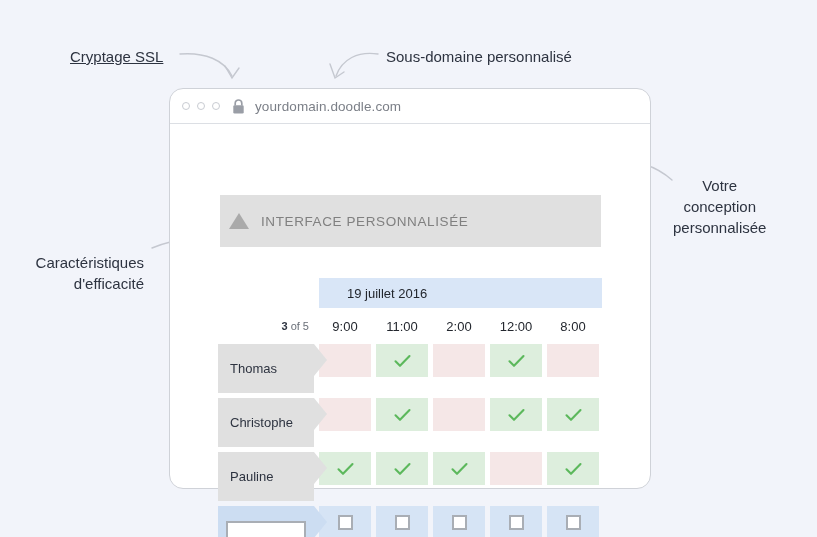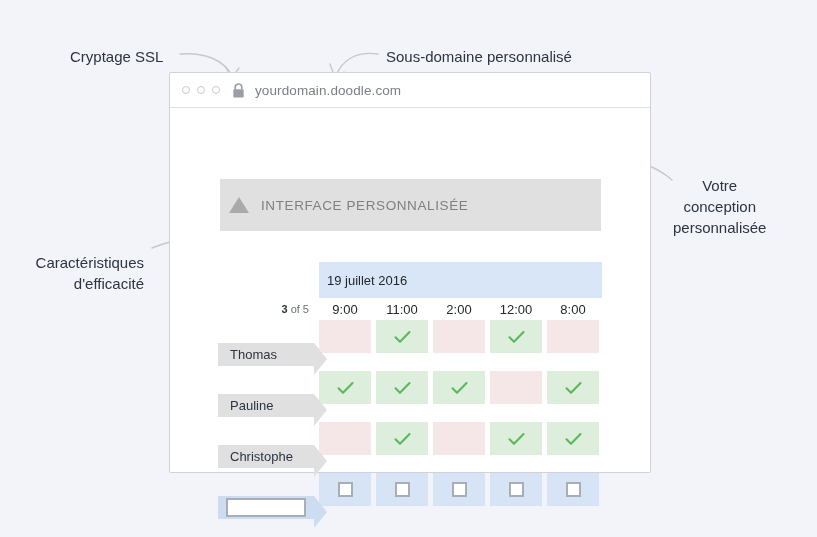--- a/index.html
+++ b/index.html
@@ -17,42 +17,42 @@
   }
 
   
   .annot {
     position: absolute;
     color: #2d3340;
     font-size: 15px;
     line-height: 21px;
     white-space: pre-line;
   }
-  #annot-ssl      { left: 70px;  top: 46px;  text-align: left; }
+  #annot-ssl      { left: 70px;  top: 46px;  text-align: left; text-decoration: underline; }
   #annot-subdom   { left: 386px; top: 46px;  text-align: right; }
   #annot-design   { left: 673px; top: 175px; text-align: center; }
   #annot-efficacy { left: 26px;  top: 252px; width: 118px; text-align: right; }
 
   .arrow-layer {
     position: absolute;
     left: 0; top: 0;
     width: 817px; height: 537px;
     pointer-events: none;
   }
 
   
   .browser {
     position: absolute;
     left: 169px;
-    top: 72px;
+    top: 88px;
     width: 482px;
     height: 401px;
     background: #ffffff;
     border: 1px solid #cfd2d8;
-    border-radius: 2px;
+    border-radius: 14px;
     box-sizing: border-box;
   }
   .browser-bar {
     height: 35px;
     border-bottom: 1px solid #dcdfe4;
     display: flex;
     align-items: center;
     padding: 0 0 0 12px;
     box-sizing: border-box;
   }
@@ -105,31 +105,31 @@
     position: absolute;
     left: 48px;
     top: 154px;
   }
   .poll-row { display: flex; align-items: stretch; }
 
   .namecol { width: 101px; flex: 0 0 101px; }
 
   .date-band {
     background: #d9e6f7;
-    height: 36px;
+    height: 30px;
     width: 283px;
     display: flex;
     align-items: center;
-    padding-left: 8px;
+    padding-left: 28px;
     box-sizing: border-box;
     font-size: 13px;
     color: #23272e;
   }
 
-  .times-row { height: 22px; display: flex; align-items: center; }
+  .times-row { height: 36px; display: flex; align-items: center; }
   .time-cell {
     width: 52px;
     margin-right: 5px;
     text-align: center;
     font-size: 13px;
     color: #23272e;
   }
   .time-cell:last-child { margin-right: 0; text-align: center; }
 
   .count-cell {
@@ -142,30 +142,29 @@
     font-size: 11px;
     color: #6a6f78;
   }
   .count-strong { font-weight: bold; color: #2d3340; margin-right: 3px; }
 
   .vote-row { margin-bottom: 5px; display: flex; align-items: stretch; }
 
   .nametag {
     position: relative;
     width: 96px;
-    height: 23px;
+    height: 49px;
     background: #e0e0e0;
     display: flex;
     align-items: center;
     padding-left: 12px;
     box-sizing: border-box;
     font-size: 13px;
     color: #2d3340;
     margin-right: 5px;
-    margin-top: 23px;
   }
   .nametag::after {
     content: "";
     position: absolute;
     left: 96px; top: 0;
     width: 0; height: 0;
     border-top: 16.5px solid transparent;
     border-bottom: 16.5px solid transparent;
     border-left: 13px solid #e0e0e0;
   }
@@ -283,58 +282,58 @@
         <div class="cell no"></div>
         <div class="cell yes">
           <svg class="check" viewBox="0 0 17 14" xmlns="http://www.w3.org/2000/svg">
             <path d="M1.5 7.3 L6 11.8 L15.5 2" fill="none" stroke="#5cb85c" stroke-width="2.1" stroke-linecap="round" stroke-linejoin="round"></path>
           </svg>
         </div>
         <div class="cell no"></div>
       </div>
 
       <div class="vote-row">
+        <div class="nametag">Christophe</div>
+        <div class="cell no"></div>
+        <div class="cell yes">
+          <svg class="check" viewBox="0 0 17 14" xmlns="http://www.w3.org/2000/svg">
+            <path d="M1.5 7.3 L6 11.8 L15.5 2" fill="none" stroke="#5cb85c" stroke-width="2.1" stroke-linecap="round" stroke-linejoin="round"></path>
+          </svg>
+        </div>
+        <div class="cell no"></div>
+        <div class="cell yes">
+          <svg class="check" viewBox="0 0 17 14" xmlns="http://www.w3.org/2000/svg">
+            <path d="M1.5 7.3 L6 11.8 L15.5 2" fill="none" stroke="#5cb85c" stroke-width="2.1" stroke-linecap="round" stroke-linejoin="round"></path>
+          </svg>
+        </div>
+        <div class="cell yes">
+          <svg class="check" viewBox="0 0 17 14" xmlns="http://www.w3.org/2000/svg">
+            <path d="M1.5 7.3 L6 11.8 L15.5 2" fill="none" stroke="#5cb85c" stroke-width="2.1" stroke-linecap="round" stroke-linejoin="round"></path>
+          </svg>
+        </div>
+      </div>
+
+      <div class="vote-row">
         <div class="nametag">Pauline</div>
         <div class="cell yes">
           <svg class="check" viewBox="0 0 17 14" xmlns="http://www.w3.org/2000/svg">
             <path d="M1.5 7.3 L6 11.8 L15.5 2" fill="none" stroke="#5cb85c" stroke-width="2.1" stroke-linecap="round" stroke-linejoin="round"></path>
           </svg>
         </div>
         <div class="cell yes">
           <svg class="check" viewBox="0 0 17 14" xmlns="http://www.w3.org/2000/svg">
             <path d="M1.5 7.3 L6 11.8 L15.5 2" fill="none" stroke="#5cb85c" stroke-width="2.1" stroke-linecap="round" stroke-linejoin="round"></path>
           </svg>
         </div>
         <div class="cell yes">
           <svg class="check" viewBox="0 0 17 14" xmlns="http://www.w3.org/2000/svg">
             <path d="M1.5 7.3 L6 11.8 L15.5 2" fill="none" stroke="#5cb85c" stroke-width="2.1" stroke-linecap="round" stroke-linejoin="round"></path>
           </svg>
         </div>
         <div class="cell no"></div>
-        <div class="cell yes">
-          <svg class="check" viewBox="0 0 17 14" xmlns="http://www.w3.org/2000/svg">
-            <path d="M1.5 7.3 L6 11.8 L15.5 2" fill="none" stroke="#5cb85c" stroke-width="2.1" stroke-linecap="round" stroke-linejoin="round"></path>
-          </svg>
-        </div>
-      </div>
-
-      <div class="vote-row">
-        <div class="nametag">Christophe</div>
-        <div class="cell no"></div>
-        <div class="cell yes">
-          <svg class="check" viewBox="0 0 17 14" xmlns="http://www.w3.org/2000/svg">
-            <path d="M1.5 7.3 L6 11.8 L15.5 2" fill="none" stroke="#5cb85c" stroke-width="2.1" stroke-linecap="round" stroke-linejoin="round"></path>
-          </svg>
-        </div>
-        <div class="cell no"></div>
-        <div class="cell yes">
-          <svg class="check" viewBox="0 0 17 14" xmlns="http://www.w3.org/2000/svg">
-            <path d="M1.5 7.3 L6 11.8 L15.5 2" fill="none" stroke="#5cb85c" stroke-width="2.1" stroke-linecap="round" stroke-linejoin="round"></path>
-          </svg>
-        </div>
         <div class="cell yes">
           <svg class="check" viewBox="0 0 17 14" xmlns="http://www.w3.org/2000/svg">
             <path d="M1.5 7.3 L6 11.8 L15.5 2" fill="none" stroke="#5cb85c" stroke-width="2.1" stroke-linecap="round" stroke-linejoin="round"></path>
           </svg>
         </div>
       </div>
 
       <div class="vote-row">
         <div class="nametag input-tag">
           <input class="name-input" type="text" placeholder="" style="">

